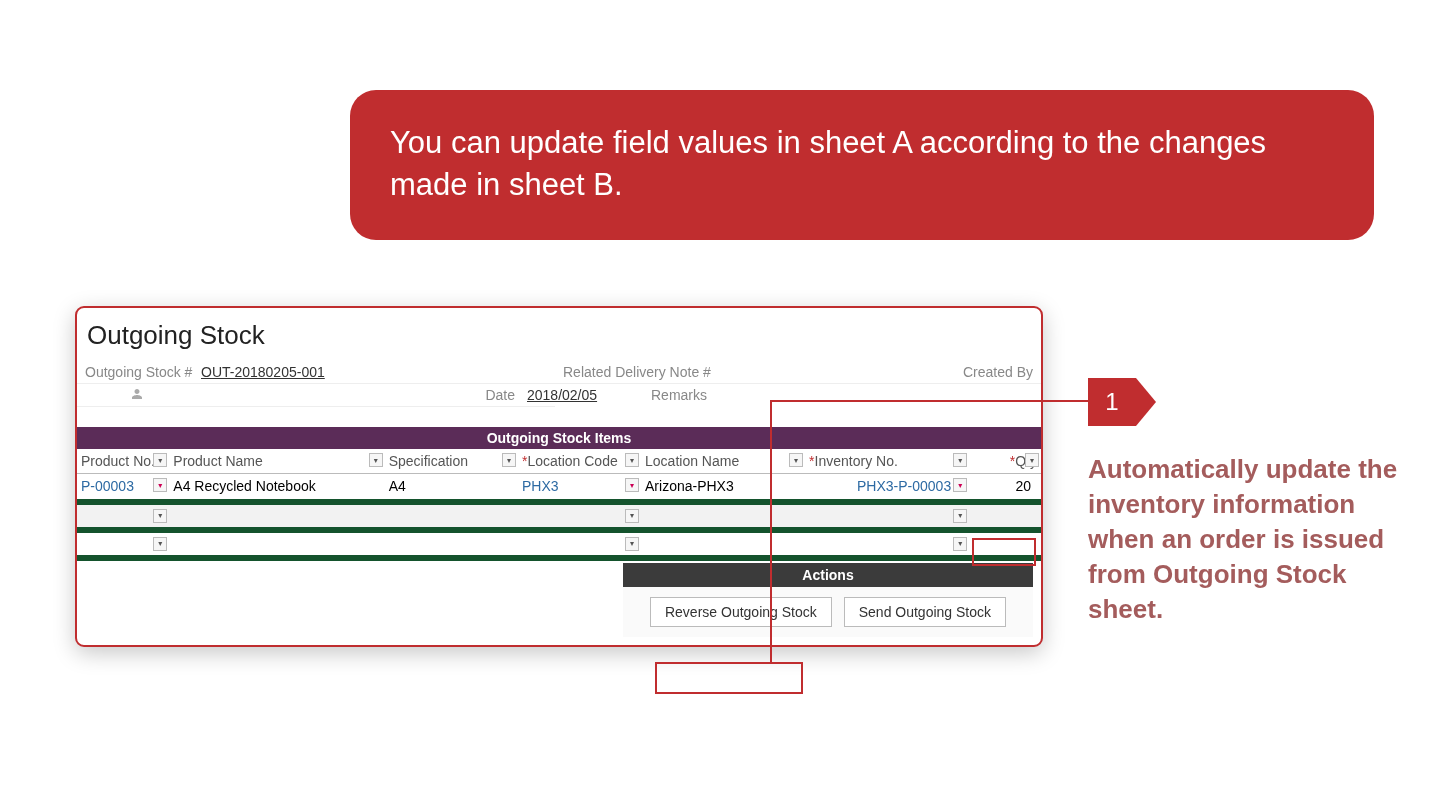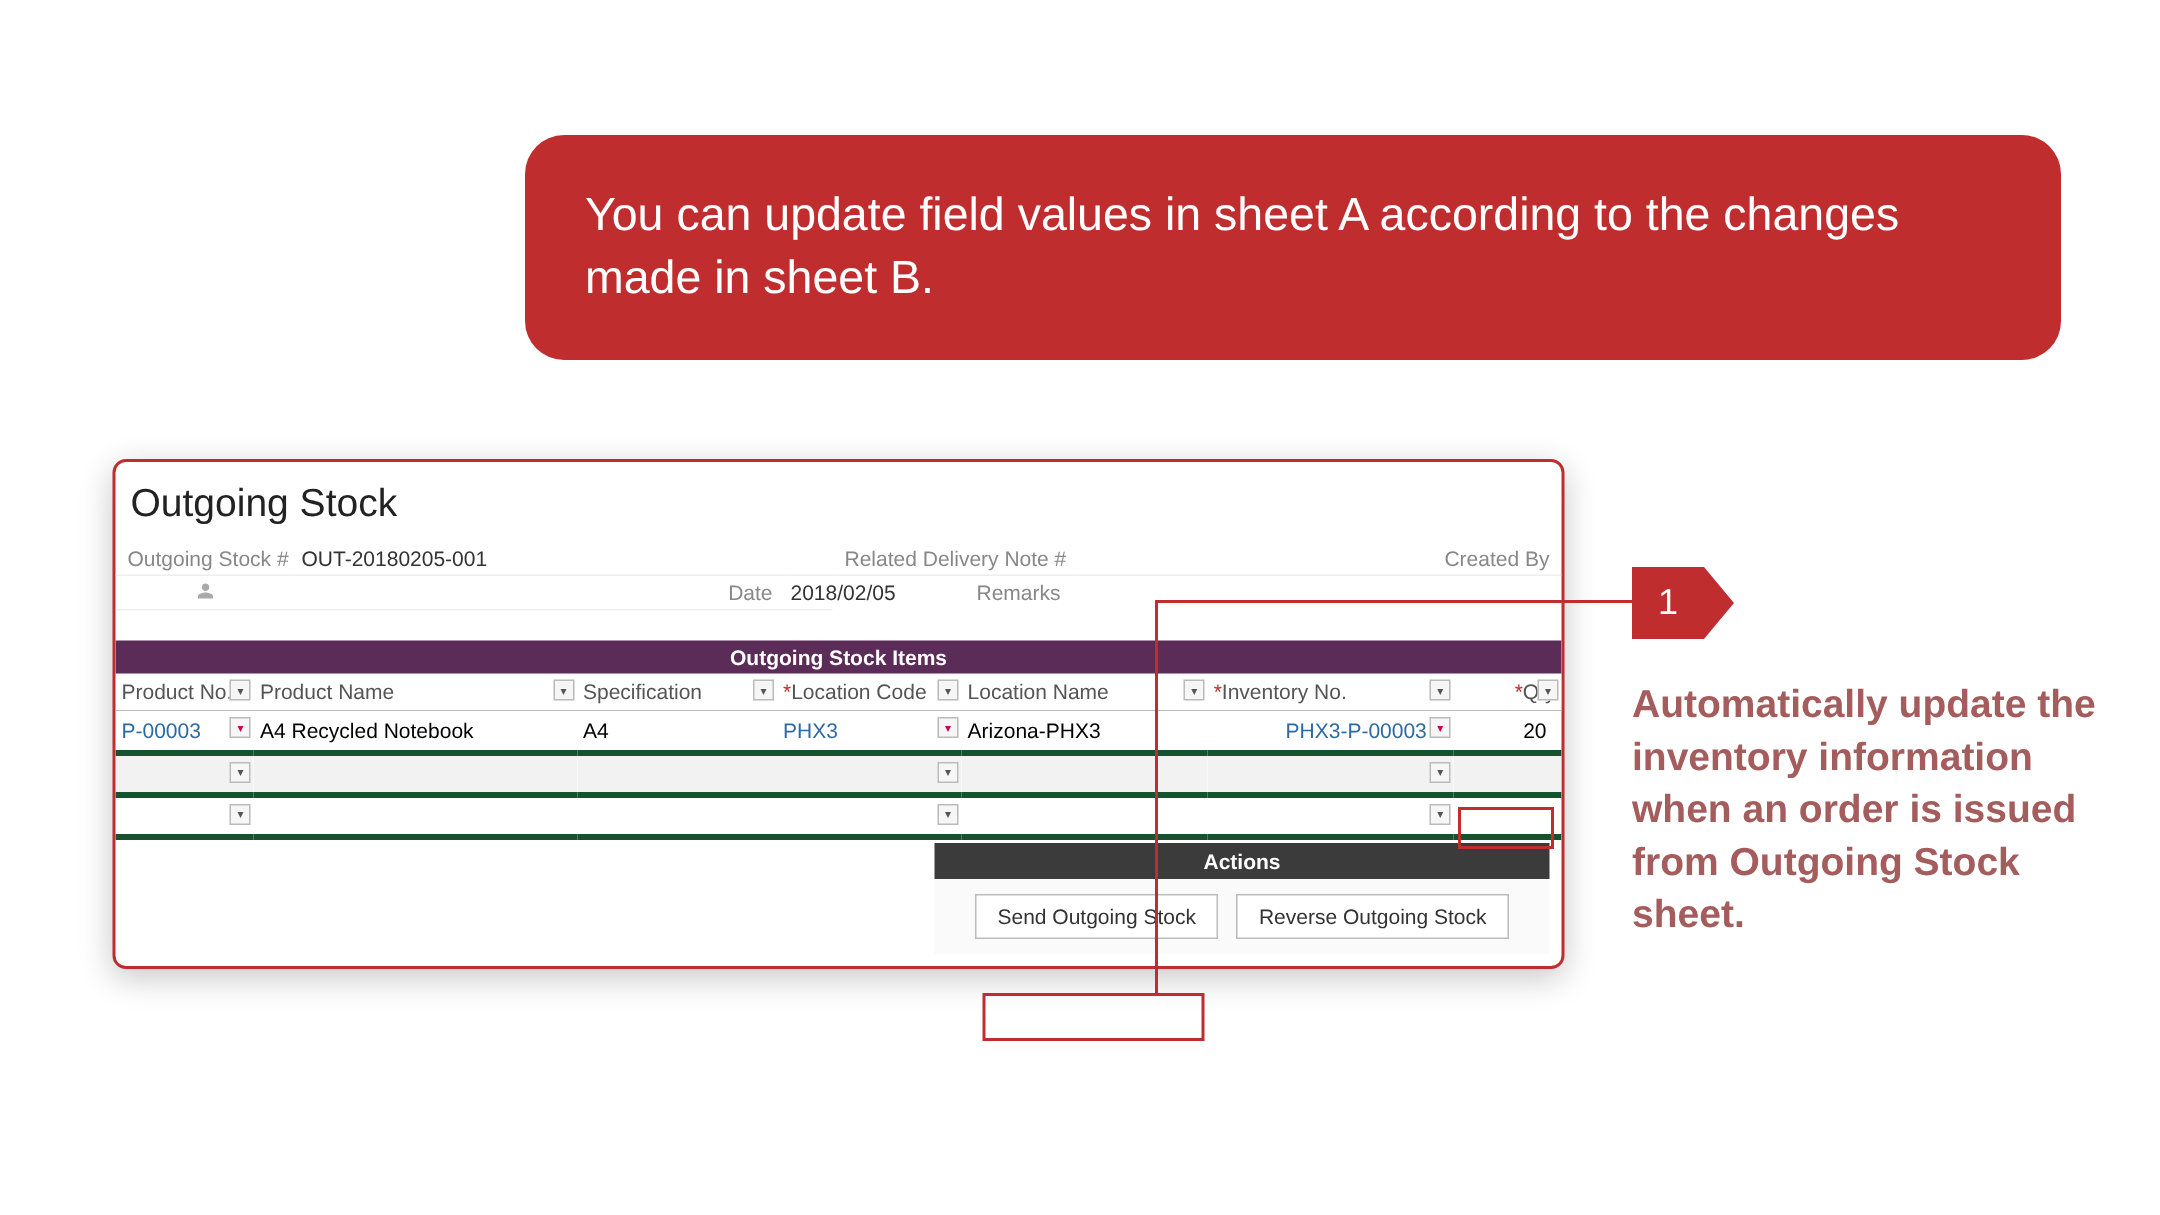--- a/index.html
+++ b/index.html
@@ -59,20 +59,21 @@
     text-align: right;
     padding: 3px 8px;
     border-bottom: 1px solid #eee;
     white-space: nowrap;
   }
   .lbl.nb, .val.nb { border-bottom: 0; }
   .val {
     color: #333;
     padding: 3px 8px 3px 4px;
     border-bottom: 1px solid #eee;
+    text-decoration: underline;
   }
   .val.link { color: #2d6aa3; }
   .icon-cell {
     text-align: center;
     color: #aaa;
     border-bottom: 1px solid #eee;
     font-size: 13px;
     padding-top: 4px;
   }
   .spacer14 { height: 14px; }
@@ -103,21 +104,21 @@
     background: #f6f6f6;
     display: flex;
     align-items: center;
     justify-content: center;
     font-size: 8px;
     color: #555;
     cursor: pointer;
   }
   .tbl td {
     padding: 4px 18px 4px 4px;
-    border-bottom: 4px solid #14532d;
+    border-bottom: 6px solid #14532d;
     position: relative;
     height: 28px;
   }
   .tbl td.link { color: #2d6aa3; }
   .tbl tr.alt td { background: #f2f2f2; }
   .tbl td.qty { text-align: right; padding-right: 10px; }
 
   .actions-wrap {
     position: absolute;
     right: 8px;
@@ -296,22 +297,22 @@
         <td></td>
       </tr>
     </tbody>
   </table>
 
   <div style="height:70px"></div>
 
   <div class="actions-wrap">
     <div class="actions-head">Actions</div>
     <div class="actions-body">
+      <button class="btn">Reverse Outgoing Stock</button>
       <button class="btn">Send Outgoing Stock</button>
-      <button class="btn">Reverse Outgoing Stock</button>
     </div>
   </div>
 </div>
 
 <div class="hl-qty" style="left:972px; top:538px; width:64px; height:28px;"></div>
 <div class="hl-qty" style="left:655px; top:662px; width:148px; height:32px;"></div>
 <div class="hl-conn-v" style="left:770px; top:400px; height:262px;"></div>
 <div class="hl-conn" style="left:770px; top:400px; width:318px;"></div>
 
 <div class="badge">1</div>

